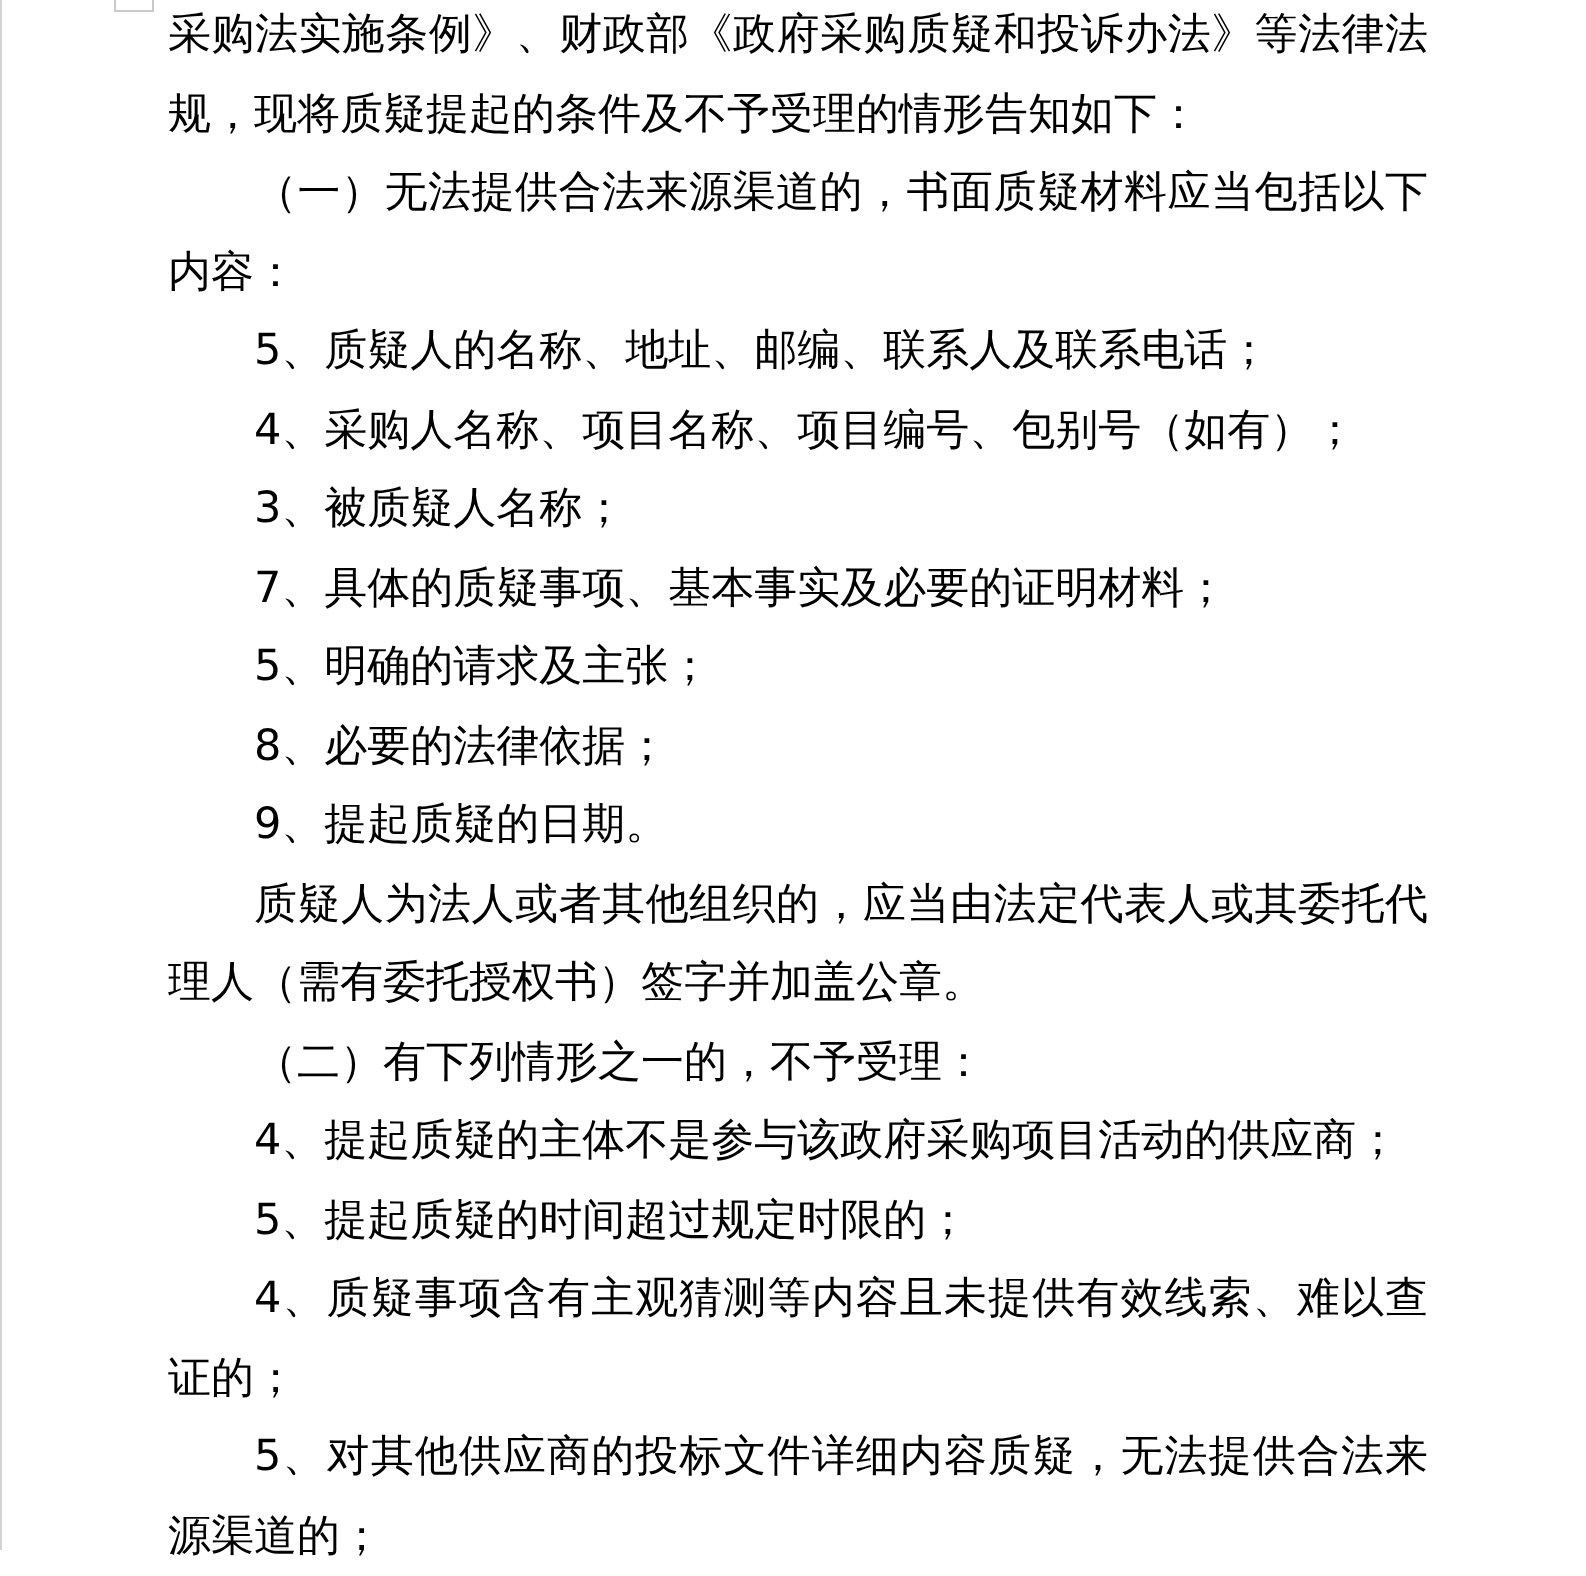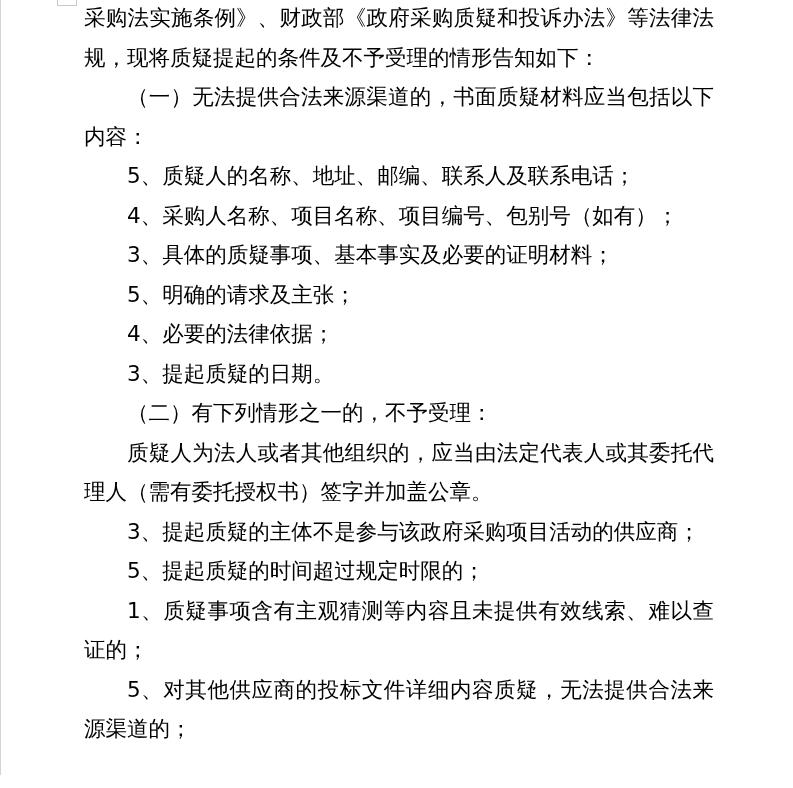--- a/index.html
+++ b/index.html
@@ -55,23 +55,24 @@
 <body>
 
 <div class="page-edge-line"></div>
 <div class="boundary-marker"></div>
 
 <div class="text-content">
   <p class="no-indent">采购法实施条例》、财政部《政府采购质疑和投诉办法》等法律法规，现将质疑提起的条件及不予受理的情形告知如下：</p>
   <p>（一）无法提供合法来源渠道的，书面质疑材料应当包括以下内容：</p>
   <p>5、质疑人的名称、地址、邮编、联系人及联系电话；</p>
   <p>4、采购人名称、项目名称、项目编号、包别号（如有）；</p>
-  <p>3、具体的质疑事项、基本事实及必要的证明材料；</p>
+  <p>3、被质疑人名称；</p>
+  <p>7、具体的质疑事项、基本事实及必要的证明材料；</p>
   <p>5、明确的请求及主张；</p>
-  <p>4、必要的法律依据；</p>
-  <p>3、提起质疑的日期。</p>
+  <p>8、必要的法律依据；</p>
+  <p>9、提起质疑的日期。</p>
+  <p>质疑人为法人或者其他组织的，应当由法定代表人或其委托代理人（需有委托授权书）签字并加盖公章。</p>
   <p>（二）有下列情形之一的，不予受理：</p>
-  <p>质疑人为法人或者其他组织的，应当由法定代表人或其委托代理人（需有委托授权书）签字并加盖公章。</p>
-  <p>3、提起质疑的主体不是参与该政府采购项目活动的供应商；</p>
+  <p>4、提起质疑的主体不是参与该政府采购项目活动的供应商；</p>
   <p>5、提起质疑的时间超过规定时限的；</p>
-  <p>1、质疑事项含有主观猜测等内容且未提供有效线索、难以查证的；</p>
+  <p>4、质疑事项含有主观猜测等内容且未提供有效线索、难以查证的；</p>
   <p>5、对其他供应商的投标文件详细内容质疑，无法提供合法来源渠道的；</p>
 </div>
 
 </body></html>

